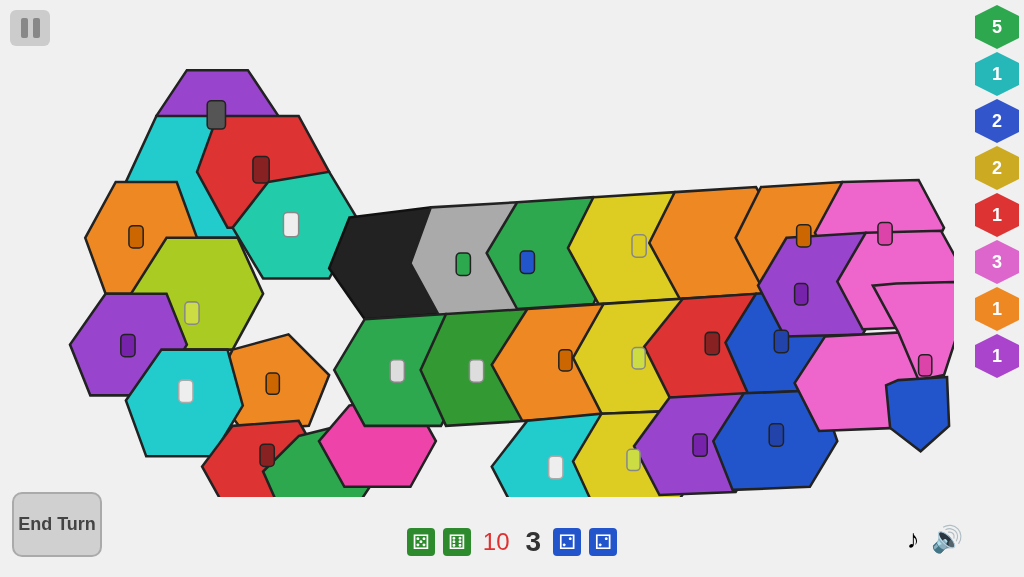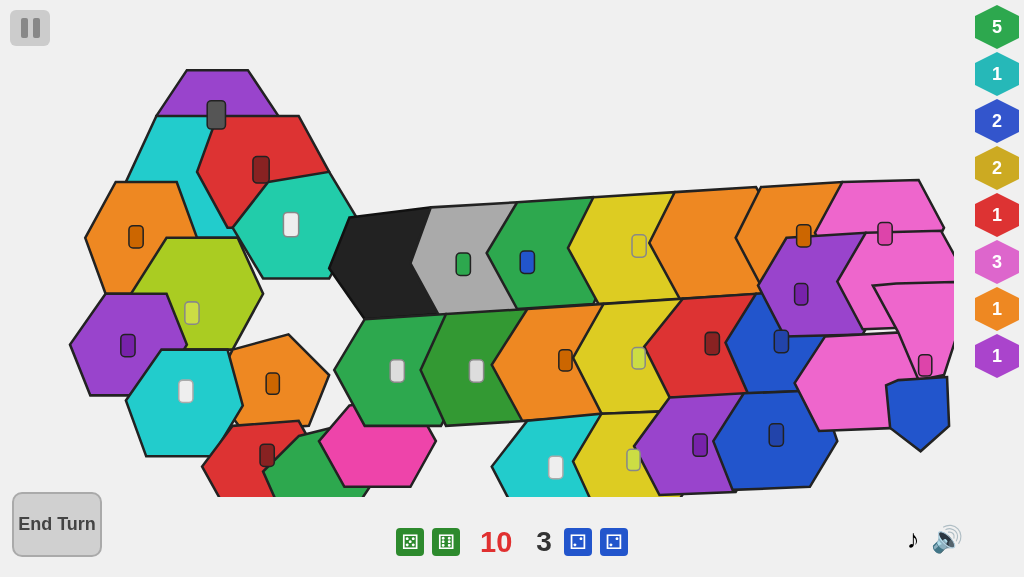--- a/index.html
+++ b/index.html
@@ -74,24 +74,24 @@
       border-radius: 4px;
       display: inline-flex;
       align-items: center;
       justify-content: center;
       font-size: 20px;
     }
     .dice-green { background: #2d8a2d; color: white; }
     .dice-blue { background: #2255cc; color: white; }
 
     #score-count {
-      font-size: 29px;
-      font-weight: bold;
+      font-size: 24px;
+      font-weight: normal;
       color: #e03030;
-      margin: 0 12px;
+      margin: 0 4px;
     }
     #move-count {
       font-size: 28px;
       font-weight: bold;
       color: #333;
       margin: 0 4px;
     }
 
     
     #sound-area {

